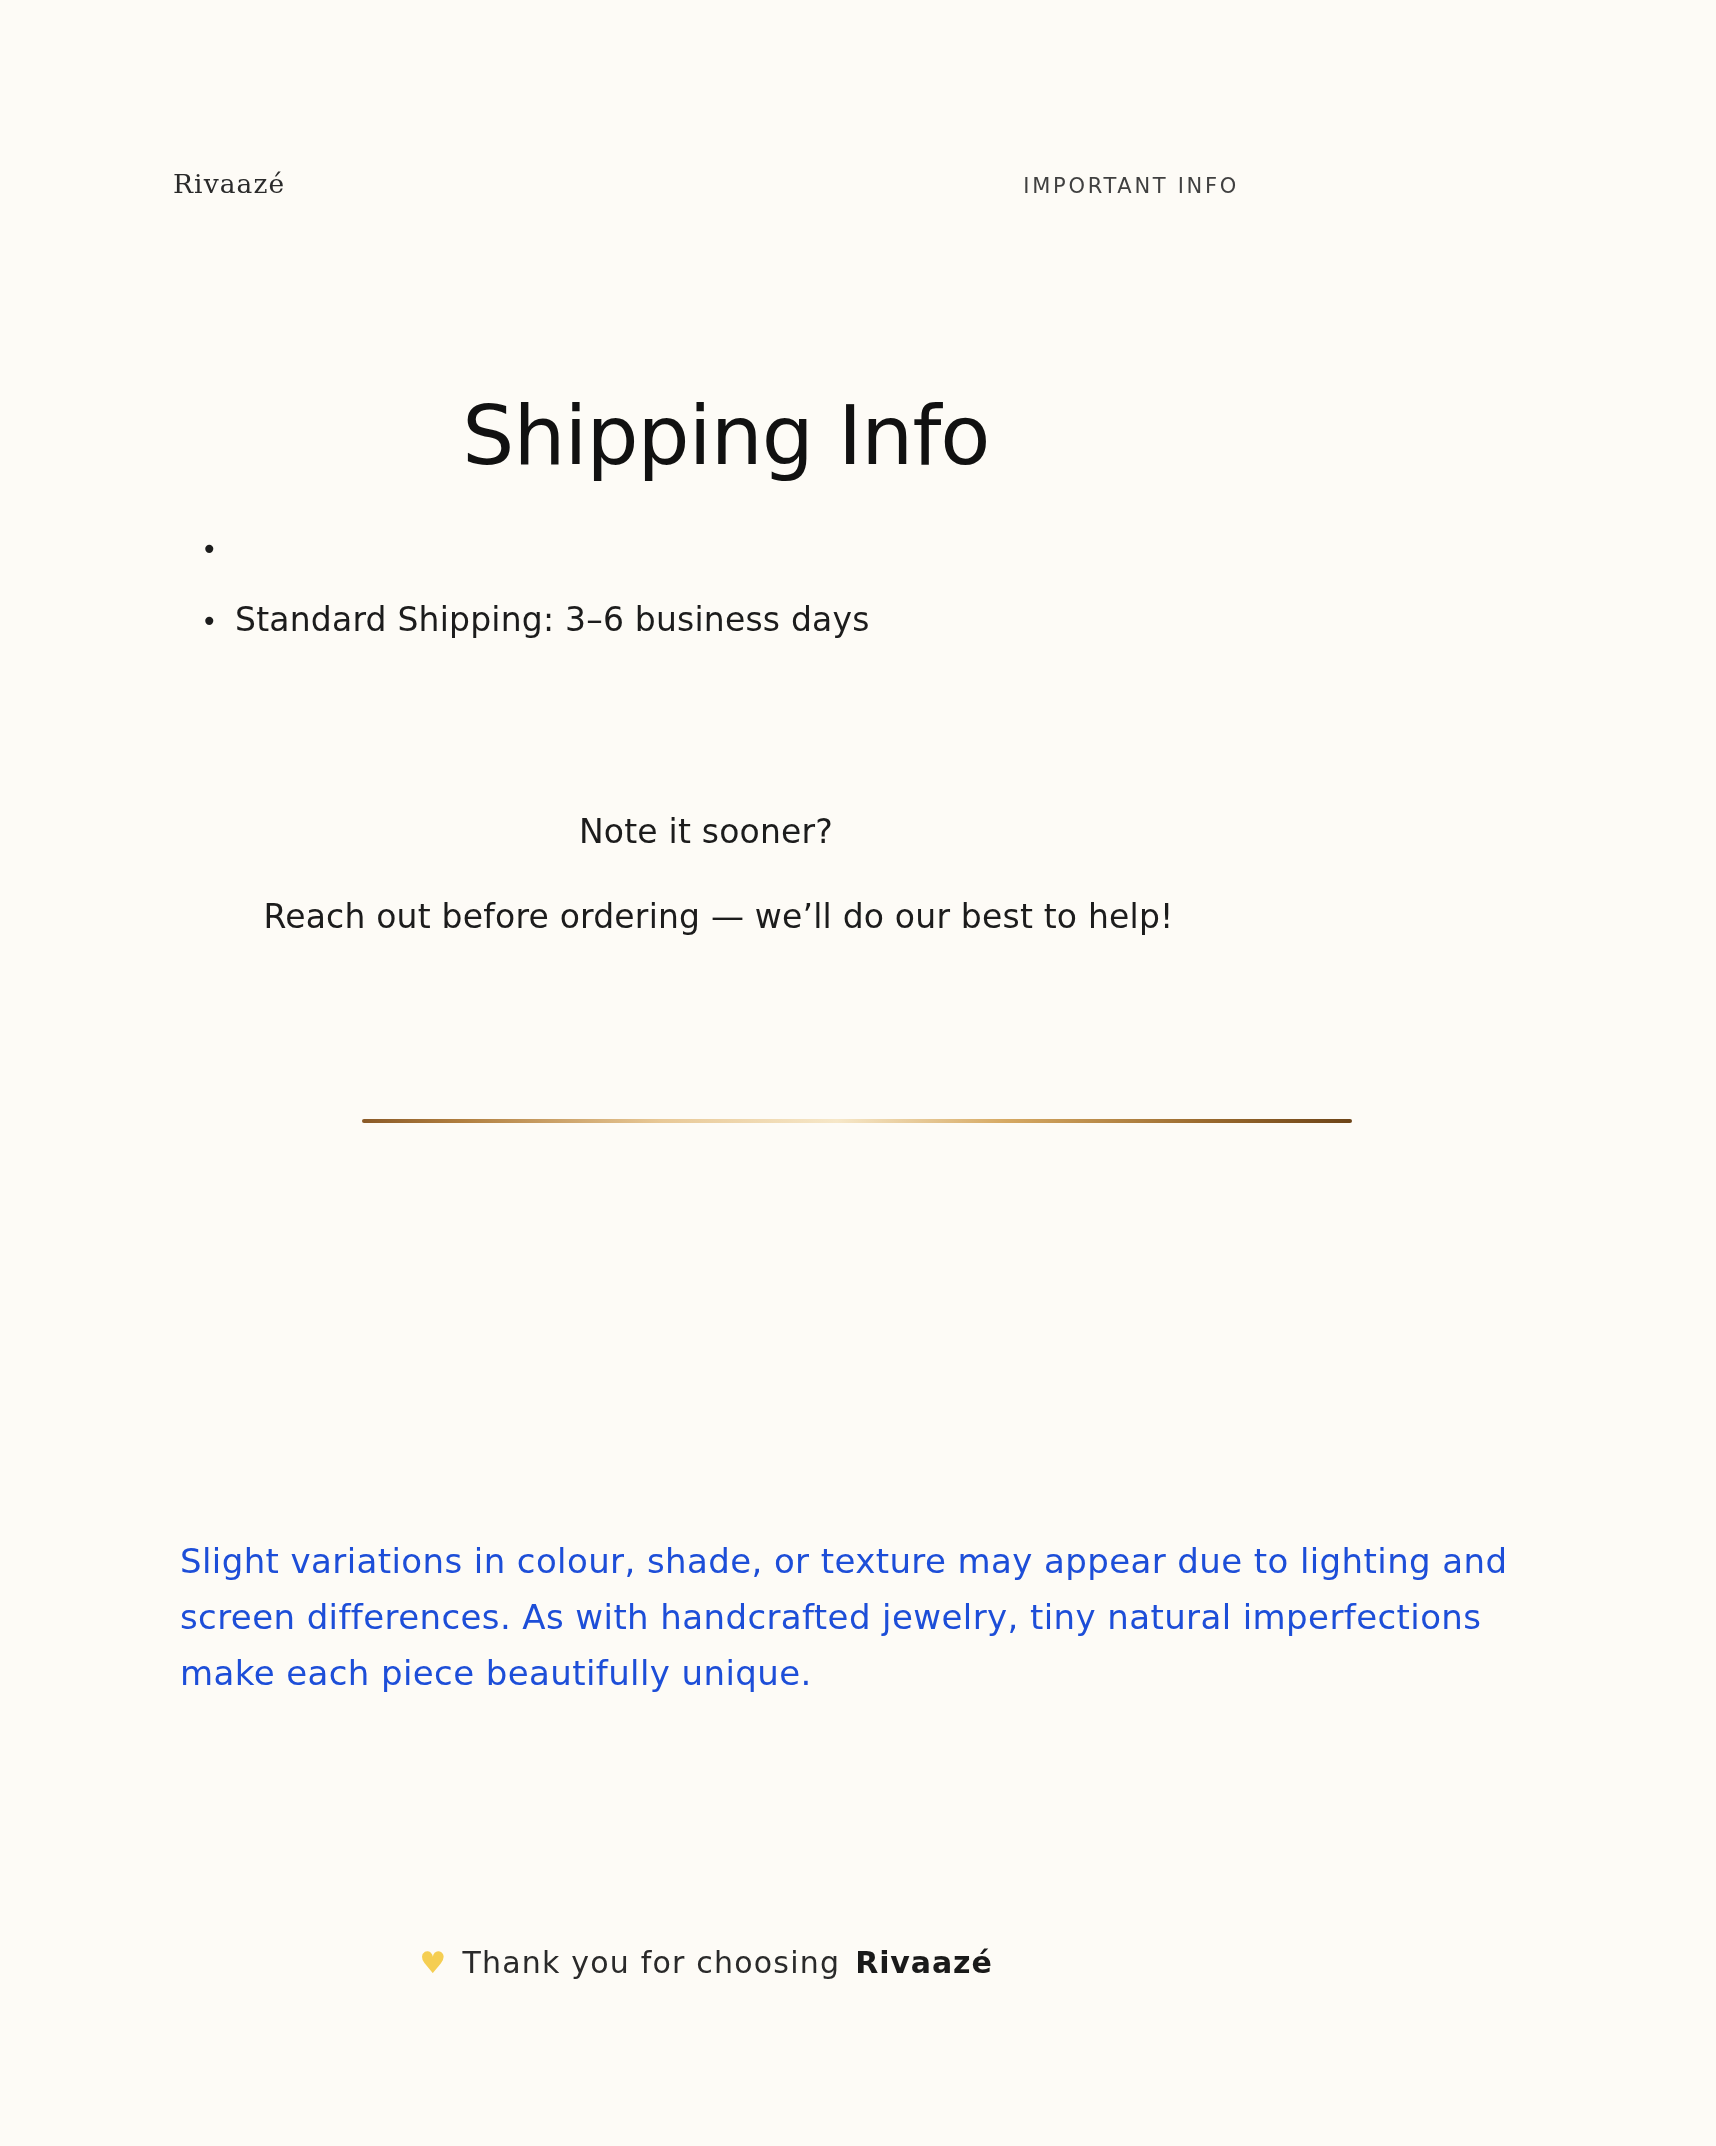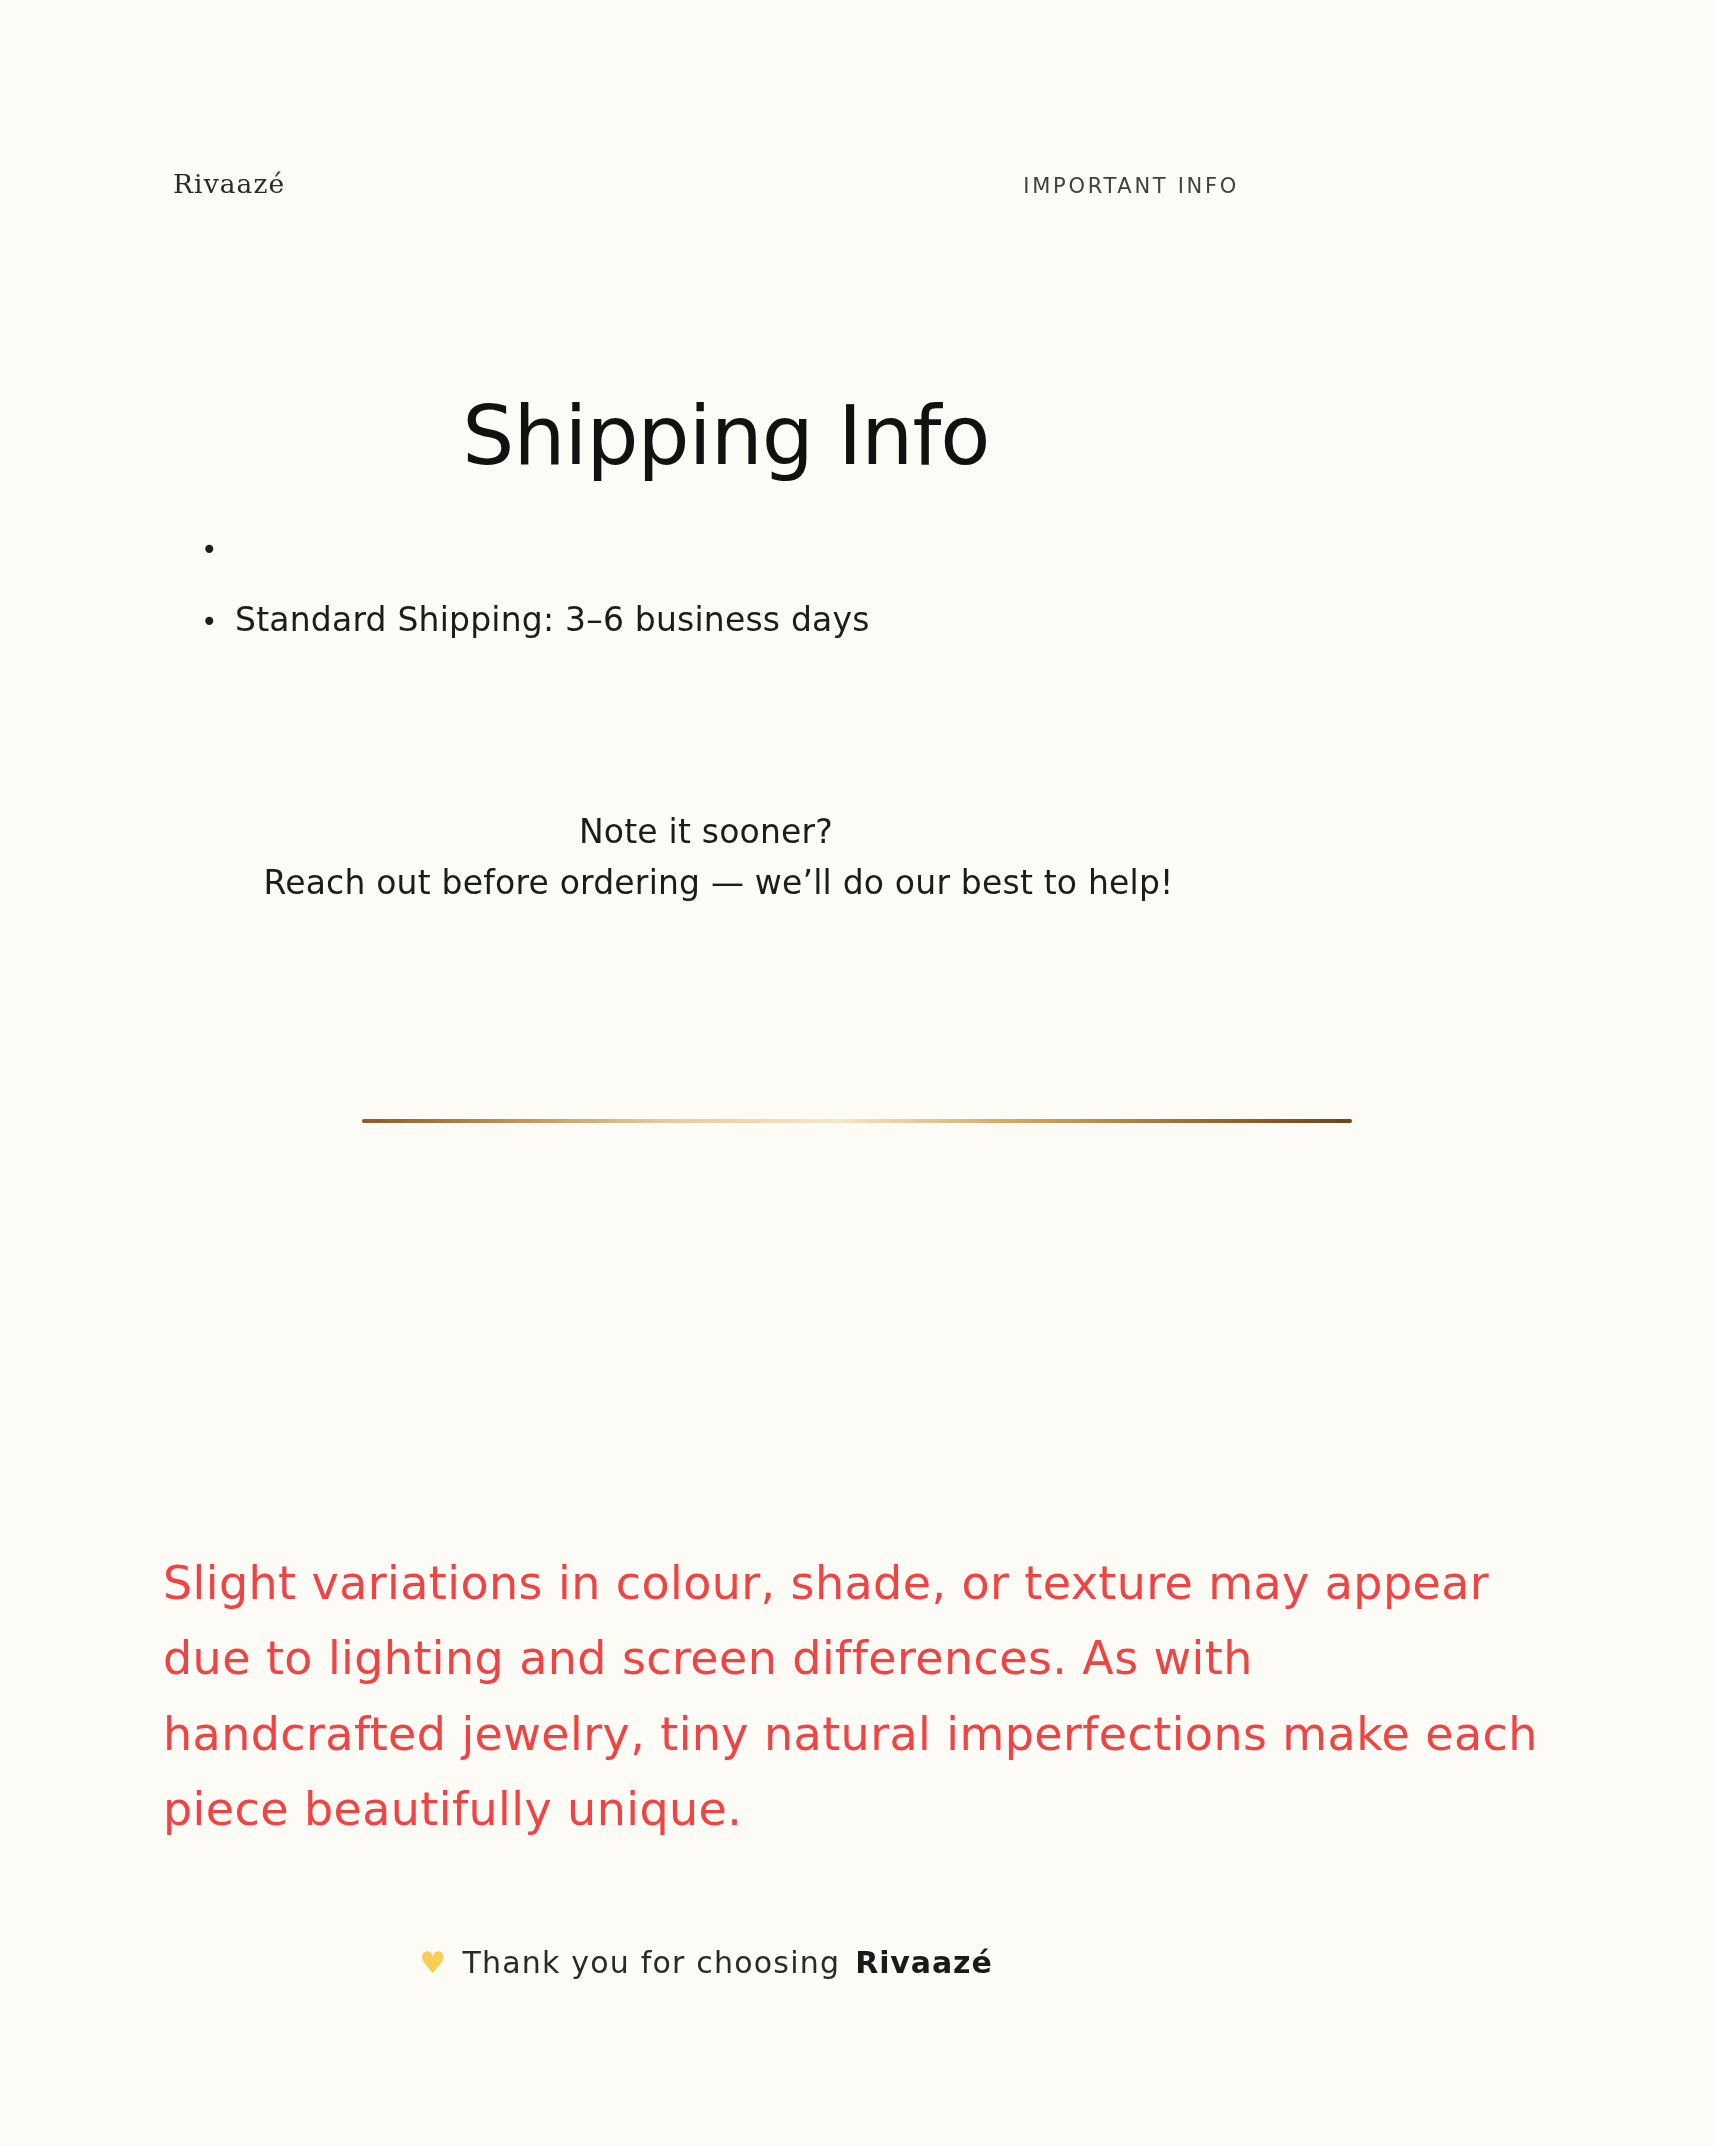--- a/index.html
+++ b/index.html
@@ -102,21 +102,21 @@
   .center-line {
     position: absolute;
     left: 0;
     right: 0;
     text-align: center;
     font-size: 33px;
     letter-spacing: 0.2px;
     color: #1c1c1c;
   }
   #need-sooner { top: 812px; }
-  #reach-out   { top: 863px; padding-left: 25px; }
+  #reach-out   { top: 897px; padding-left: 25px; }
 
   
   .divider {
     position: absolute;
     top: 1119px;
     left: 362px;
     width: 990px;
     height: 4.4px;
     border-radius: 2.6px;
     background: linear-gradient(90deg,
@@ -126,26 +126,26 @@
         #f6e7c8 48%,
         #d6a963 65%,
         #9a6a2e 85%,
         #6d4418 100%);
   }
 
   
   .body-paragraph {
     position: absolute;
     top: 1500px;
-    left: 163px;
+    left: 180px;
     width: 1376px;
-    font-size: 46px;
+    font-size: 34px;
     line-height: 1.64;
     letter-spacing: 0.4px;
-    color: #ef4444;
+    color: #1d4ed8;
   }
 
   
   .footer {
     position: absolute;
     top: 1945px;
     left: 0;
     right: 0;
     display: flex;
     align-items: center;

